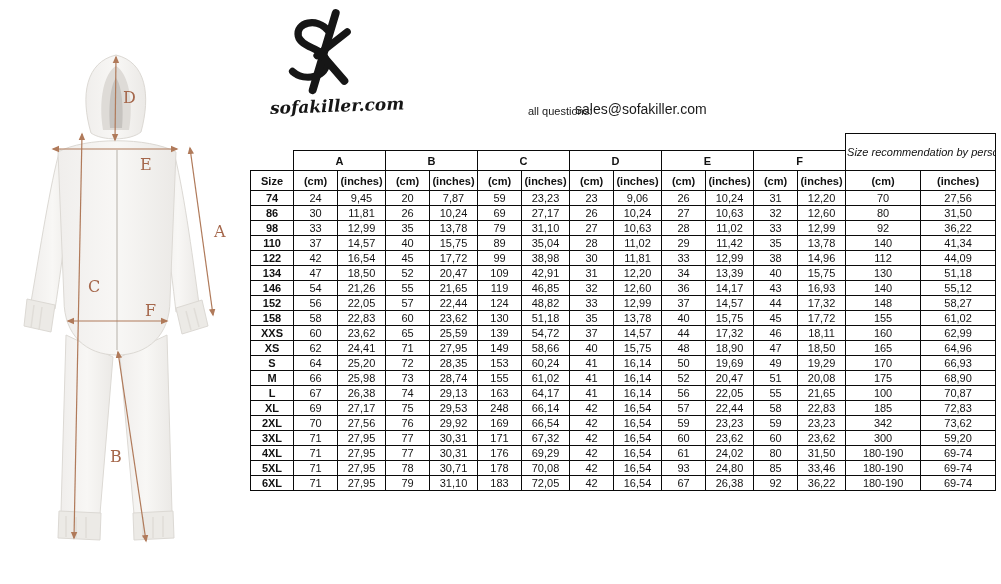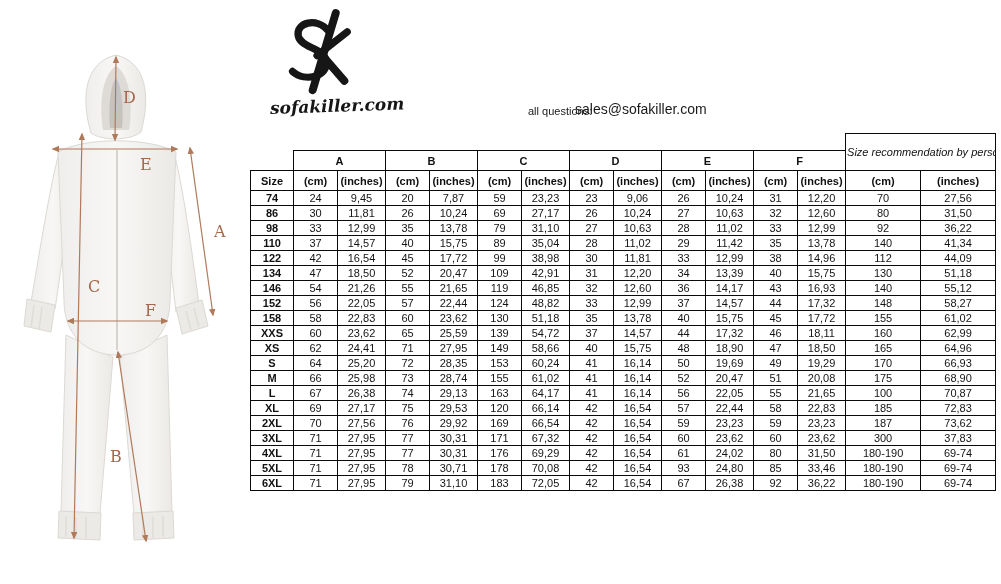--- a/index.html
+++ b/index.html
@@ -400,21 +400,21 @@
             <td class="val">21,65</td>
             <td class="val">100</td>
             <td class="val">70,87</td>
           </tr>
           <tr class="data-row">
             <th class="size-c">XL</th>
             <td class="val">69</td>
             <td class="val">27,17</td>
             <td class="val">75</td>
             <td class="val">29,53</td>
-            <td class="val">120</td>
+            <td class="val">248</td>
             <td class="val">66,14</td>
             <td class="val">42</td>
             <td class="val">16,54</td>
             <td class="val">57</td>
             <td class="val">22,44</td>
             <td class="val">58</td>
             <td class="val">22,83</td>
             <td class="val">185</td>
             <td class="val">72,83</td>
           </tr>
@@ -425,39 +425,39 @@
             <td class="val">76</td>
             <td class="val">29,92</td>
             <td class="val">169</td>
             <td class="val">66,54</td>
             <td class="val">42</td>
             <td class="val">16,54</td>
             <td class="val">59</td>
             <td class="val">23,23</td>
             <td class="val">59</td>
             <td class="val">23,23</td>
-            <td class="val">187</td>
+            <td class="val">342</td>
             <td class="val">73,62</td>
           </tr>
           <tr class="data-row">
             <th class="size-c">3XL</th>
             <td class="val">71</td>
             <td class="val">27,95</td>
             <td class="val">77</td>
             <td class="val">30,31</td>
             <td class="val">171</td>
             <td class="val">67,32</td>
             <td class="val">42</td>
             <td class="val">16,54</td>
             <td class="val">60</td>
             <td class="val">23,62</td>
             <td class="val">60</td>
             <td class="val">23,62</td>
             <td class="val">300</td>
-            <td class="val">37,83</td>
+            <td class="val">59,20</td>
           </tr>
           <tr class="data-row">
             <th class="size-c">4XL</th>
             <td class="val">71</td>
             <td class="val">27,95</td>
             <td class="val">77</td>
             <td class="val">30,31</td>
             <td class="val">176</td>
             <td class="val">69,29</td>
             <td class="val">42</td>

